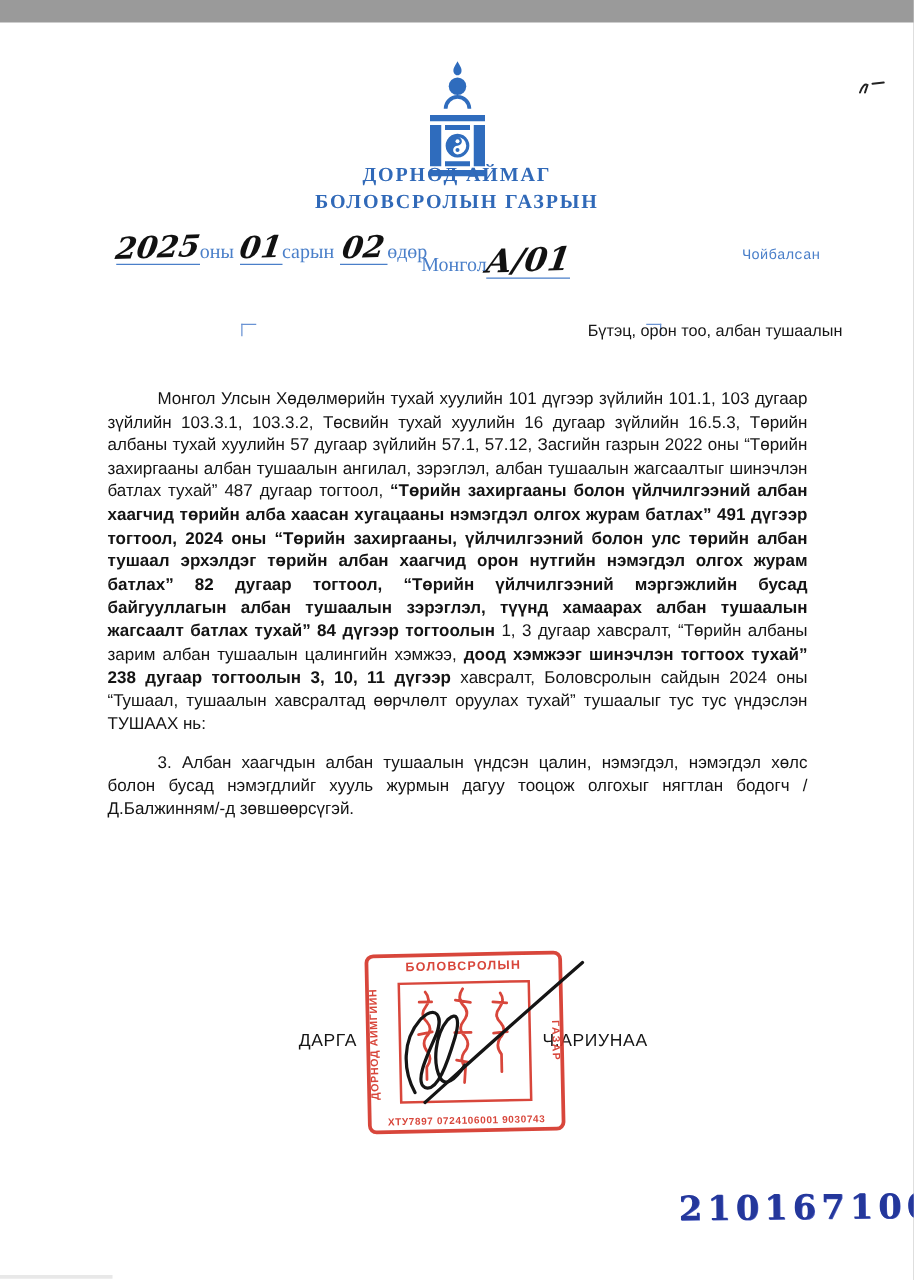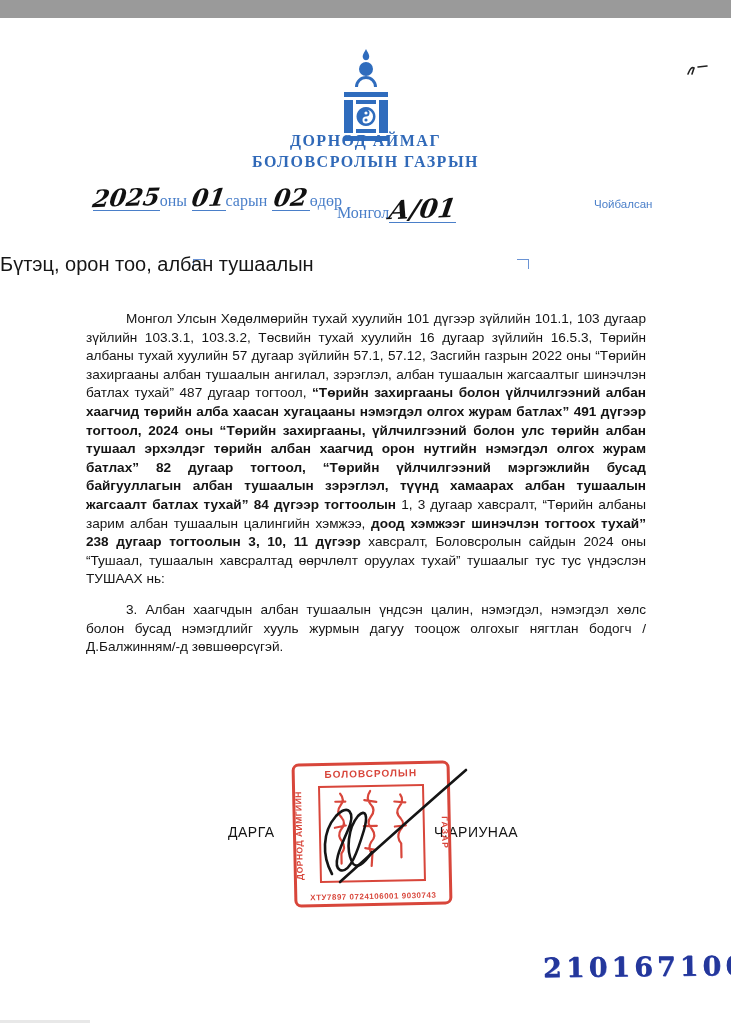--- a/index.html
+++ b/index.html
@@ -14,38 +14,38 @@
 
   
   .date-row{position:absolute;left:0;top:168px;width:731px;height:46px;}
   .date-left{position:absolute;left:93px;top:0;white-space:nowrap;}
   .unit{display:inline-block;border-bottom:1.5px solid #4a7fc9;text-align:center;vertical-align:baseline;}
   .hw{font-family:"DejaVu Serif",serif;font-style:italic;font-weight:bold;color:#111;
       display:inline-block;transform:skewX(-10deg) rotate(-2deg);}
   .hw-lg{font-size:24px;line-height:24px;}
   .lbl{font-family:"Liberation Serif",serif;color:#4a7fc9;font-size:16px;vertical-align:baseline;text-align:center;}
   .date-num{position:absolute;left:337px;top:12px;white-space:nowrap;}
-  .date-city{position:absolute;left:594px;top:12px;font-family:Liberation Sans, sans-serif;
+  .date-city{position:absolute;left:594px;top:12px;font-family:Liberation Mono, monospace;
     color:#4a7fc9;font-size:11.5px;}
 
   
-  .order-title{position:absolute;left:0;top:236px;width:674px;text-align:left;
-    font-size:20px;line-height:21px;color:#161616;}
+  .order-title{position:absolute;left:0;top:236px;width:674px;text-align:right;
+    font-size:13px;line-height:21px;color:#161616;}
   .crop{position:absolute;width:11px;height:9px;}
   .crop-l{left:193px;top:241px;border-left:1.5px solid #6a93d4;border-top:1.5px solid #6a93d4;}
   .crop-r{left:517px;top:241px;border-right:1.5px solid #6a93d4;border-top:1.5px solid #6a93d4;}
 
   
   .body-text{position:absolute;left:86px;top:292px;width:560px;color:#141414;
     font-size:13.6px;line-height:18.6px;text-align:justify;}
   .body-text p{margin:0 0 12px 0;text-indent:40px;}
   .body-text .b{font-weight:bold;}
 
   
-  .sig-role{position:absolute;left:228px;top:806px;font-size:14px;color:#141414;letter-spacing:0.5px;}
+  .sig-role{position:absolute;left:239px;top:806px;font-size:14px;color:#141414;letter-spacing:0.5px;}
   .sig-name{position:absolute;left:434px;top:806px;font-size:14px;color:#141414;letter-spacing:0.5px;}
 
   
   .stamp{position:absolute;left:293px;top:744px;width:158px;height:144px;
     transform:rotate(-1.2deg);color:#d5372b;opacity:0.92;}
   .stamp-outer{position:absolute;inset:0;border:3px solid #d5372b;border-radius:7px;}
   .stamp-inner{position:absolute;left:26px;right:26px;top:23px;bottom:24px;border:2px solid #d5372b;}
   .stamp-top{position:absolute;left:0;right:0;top:6px;text-align:center;
     font-size:10px;font-weight:bold;letter-spacing:1px;}
   .stamp-bottom{position:absolute;left:0;right:0;bottom:5px;text-align:center;

